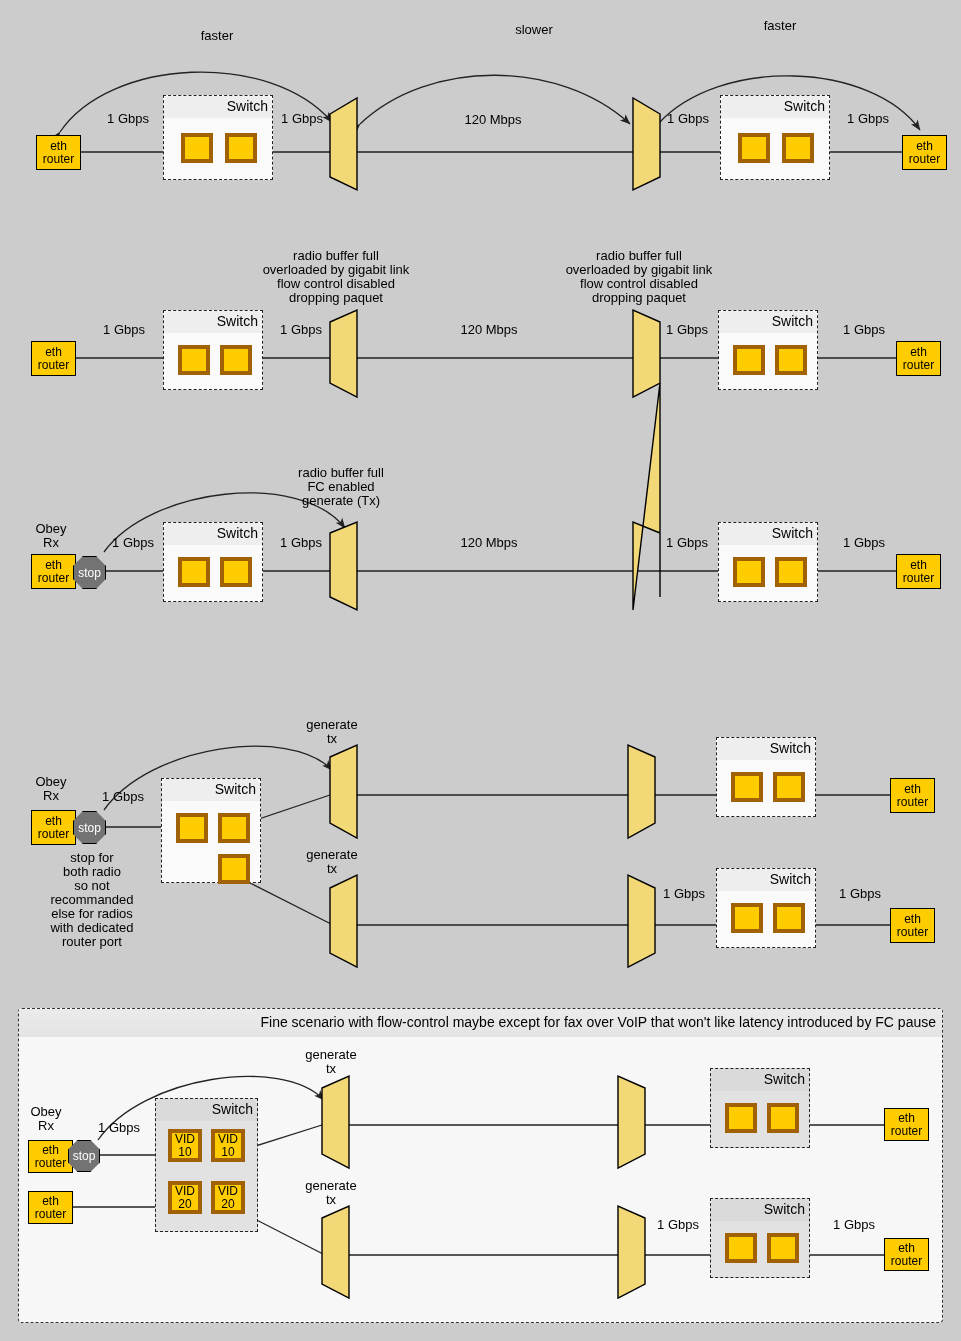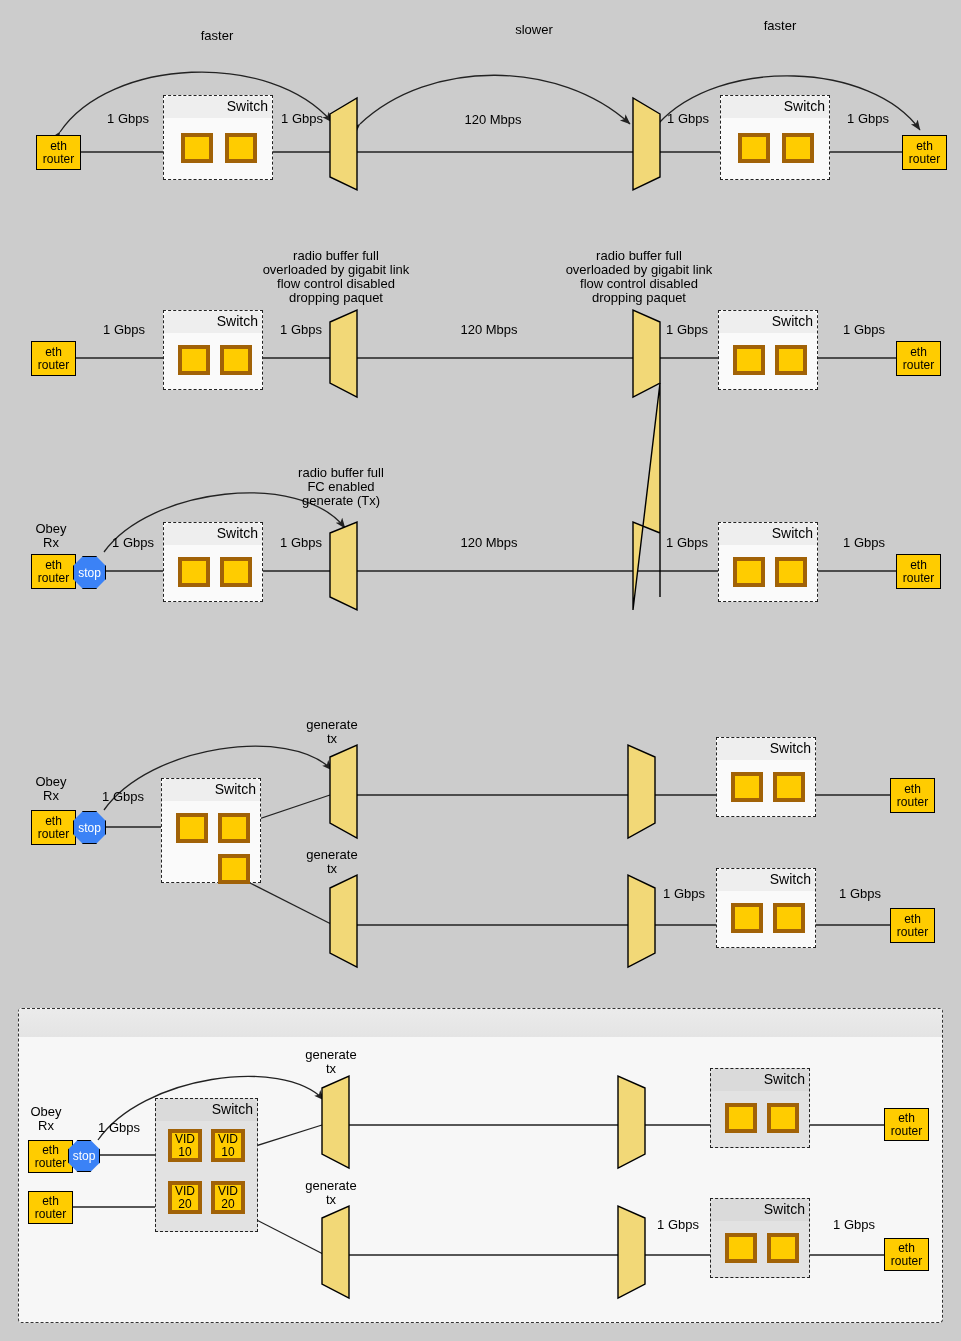--- a/index.html
+++ b/index.html
@@ -88,38 +88,39 @@
     border:1px solid #000;
     box-sizing:border-box;
     display:flex;flex-direction:column;
     align-items:center;justify-content:center;
     font-size:12px;line-height:13px;color:#000;
   }
 
   
   .stop{
     position:absolute;
-    background:#3b82f6;
+    background:#737373;
     border:1px solid #000;
     clip-path:polygon(30% 0,70% 0,100% 30%,100% 70%,70% 100%,30% 100%,0 70%,0 30%);
     display:flex;align-items:center;justify-content:center;
     color:#ffffff;font-size:12px;font-weight:normal;
     box-sizing:border-box;
   }
 
   
   .wire{position:absolute;left:0;top:0;width:961px;height:1341px;pointer-events:none;}
 </style>
 </head>
 <body>
 
 <div class="stage">
 
   <div class="panel" style="left:18px;top:1008px;width:925px;height:315px;">
     <div class="panel-header"></div>
+    <div class="panel-title">Fine scenario with flow-control maybe except for fax over VoIP that won't like latency introduced by FC pause</div>
   </div>
 
   <svg class="wire" viewBox="0 0 961 1341">
     <defs>
       <marker id="ah" markerWidth="9" markerHeight="9" refX="7.6" refY="3.2" orient="auto" markerUnits="strokeWidth">
         <path d="M0,0 L8,3.2 L0,6.4 L2,3.2 z" fill="#222"></path>
       </marker>
     </defs>
     <g stroke="#222" stroke-width="1.3" fill="none">
 
@@ -309,20 +310,27 @@
   <div class="router" style="left:890px;top:778px;width:45px;height:35px;">
     <span>eth</span>
     <span>router</span>
   </div>
   <div class="router" style="left:890px;top:908px;width:45px;height:35px;">
     <span>eth</span>
     <span>router</span>
   </div>
   <div class="lbl multi" style="left:51px;top:775px;">Obey
 Rx</div>
+  <div class="lbl multi" style="left:92px;top:851px;">stop for
+both radio
+so not
+recommanded
+else for radios
+with dedicated
+router port</div>
   <div class="lbl multi" style="left:332px;top:718px;">generate
 tx</div>
   <div class="lbl multi" style="left:332px;top:848px;">generate
 tx</div>
   <div class="lbl" style="left:123px;top:789px;">1 Gbps</div>
   <div class="lbl" style="left:684px;top:886px;">1 Gbps</div>
   <div class="lbl" style="left:860px;top:886px;">1 Gbps</div>
 
   <div class="router" style="left:28px;top:1140px;width:45px;height:33px;">
     <span>eth</span>

